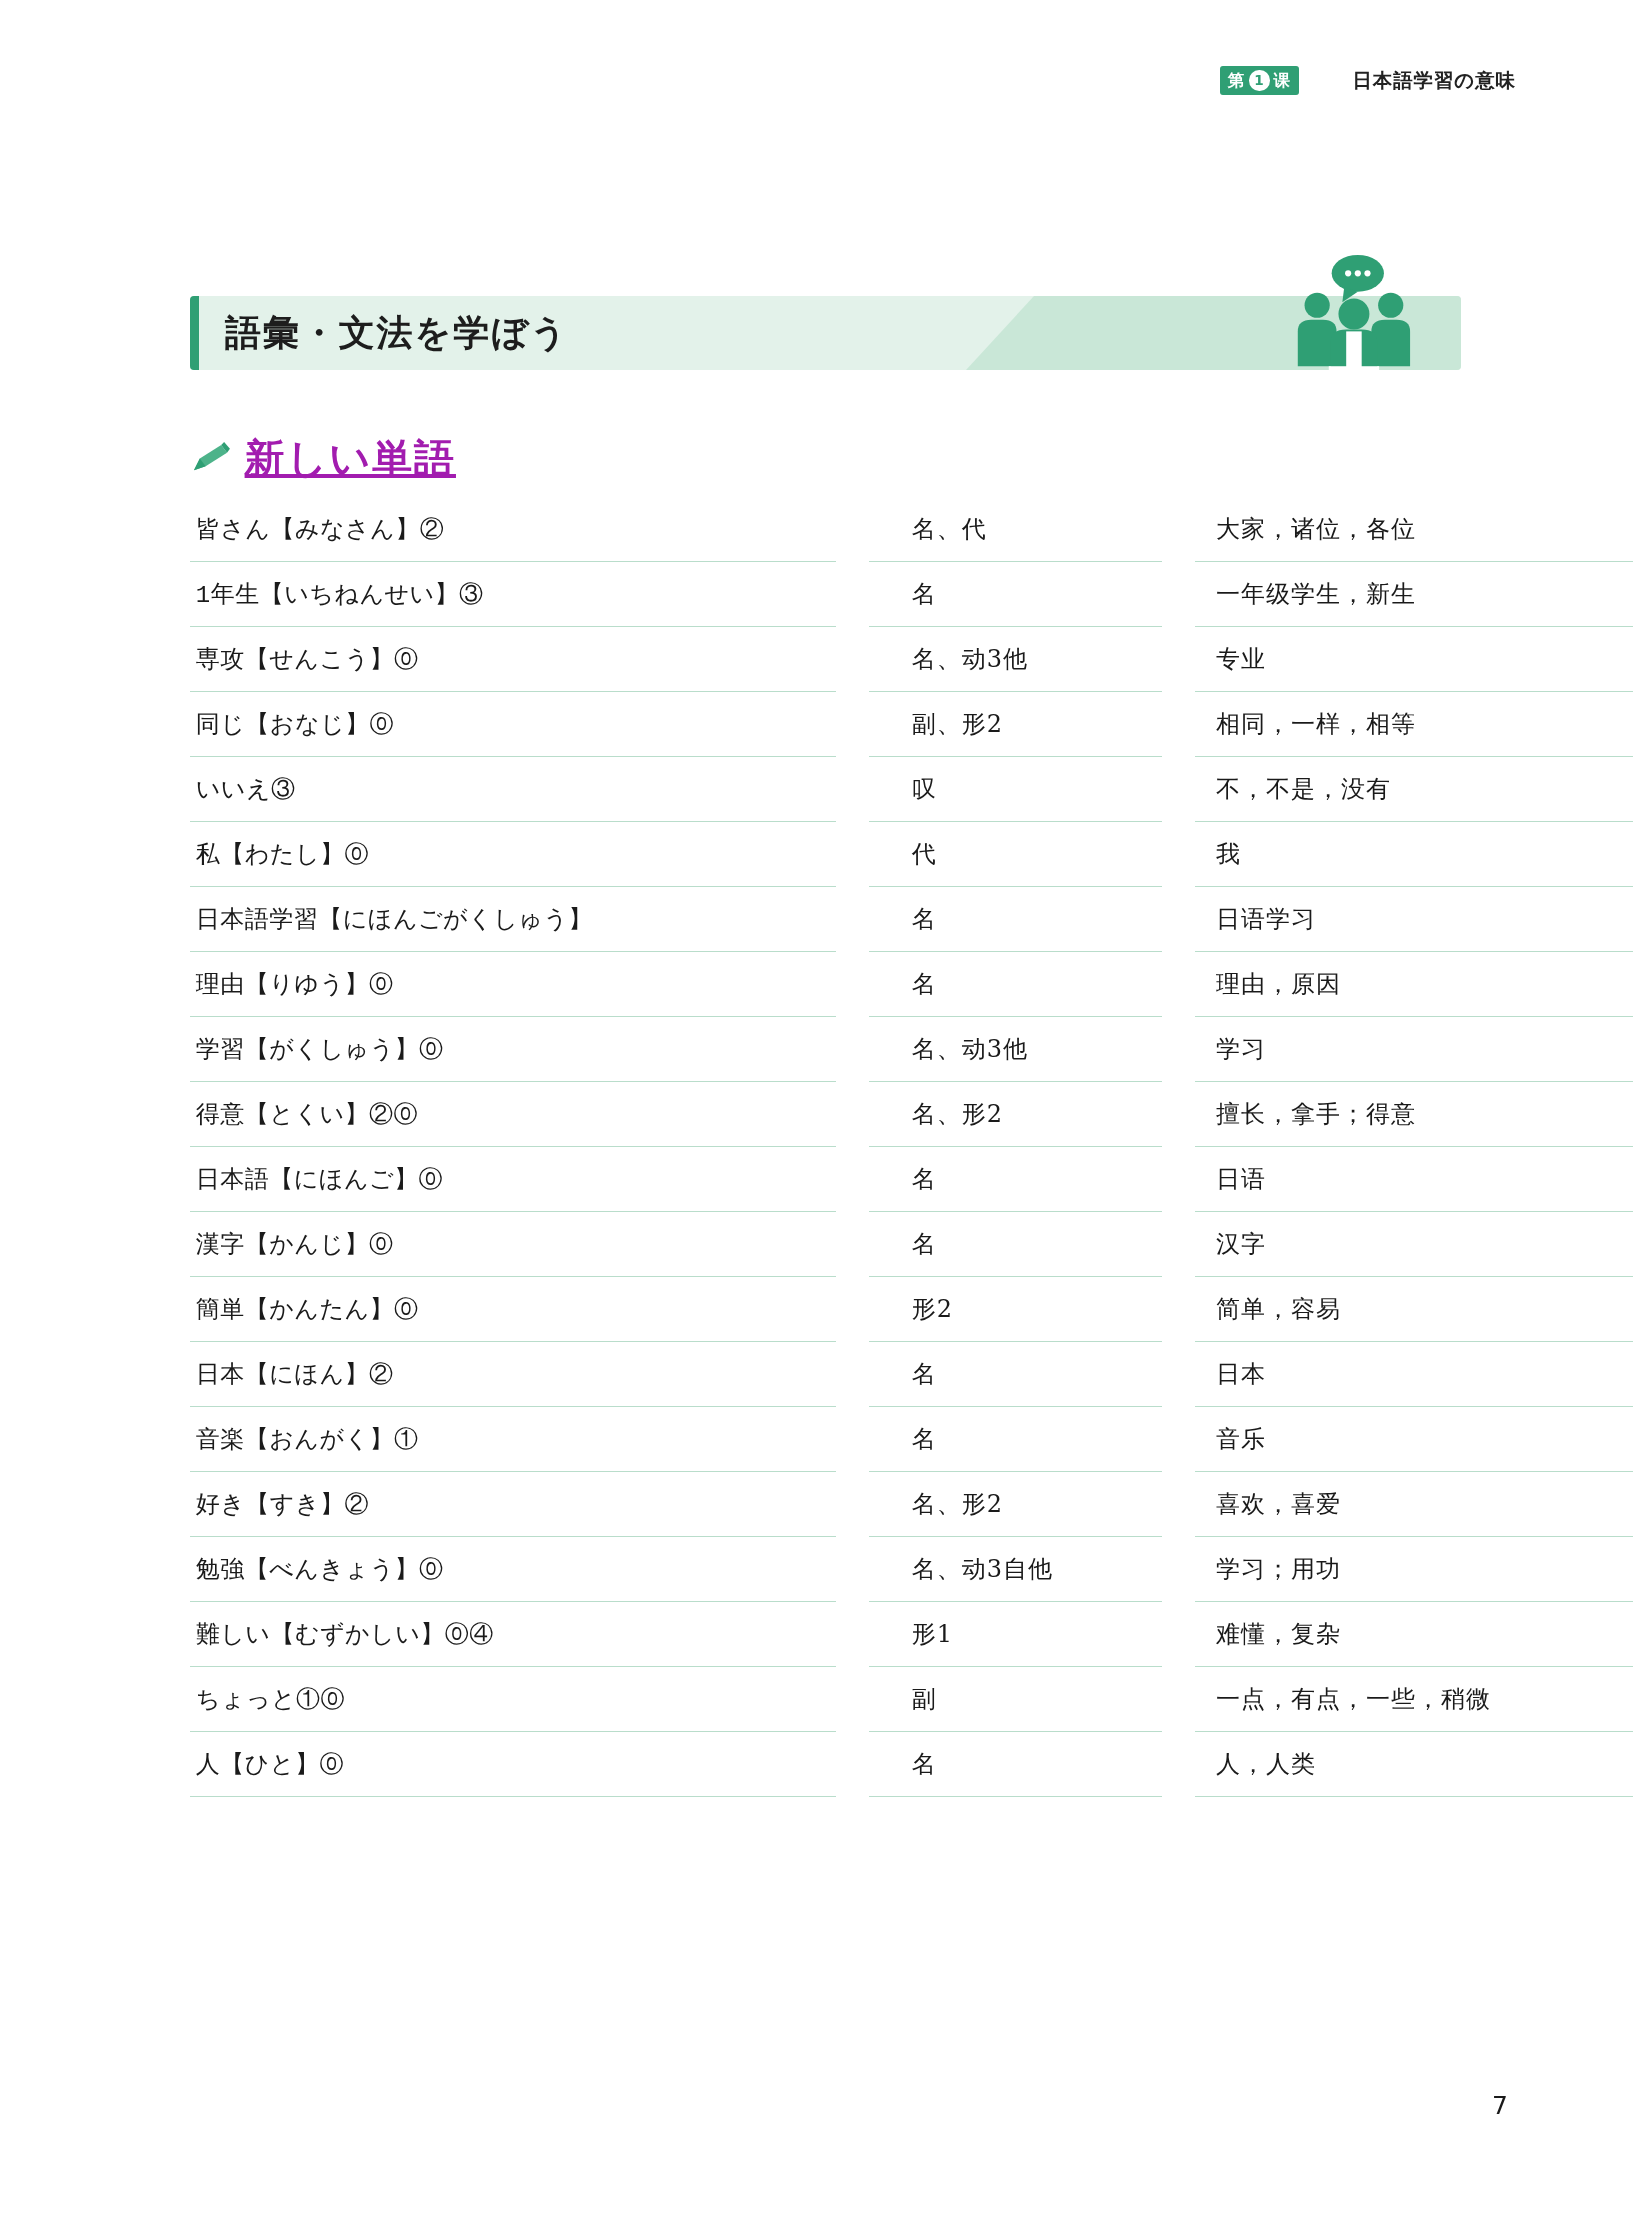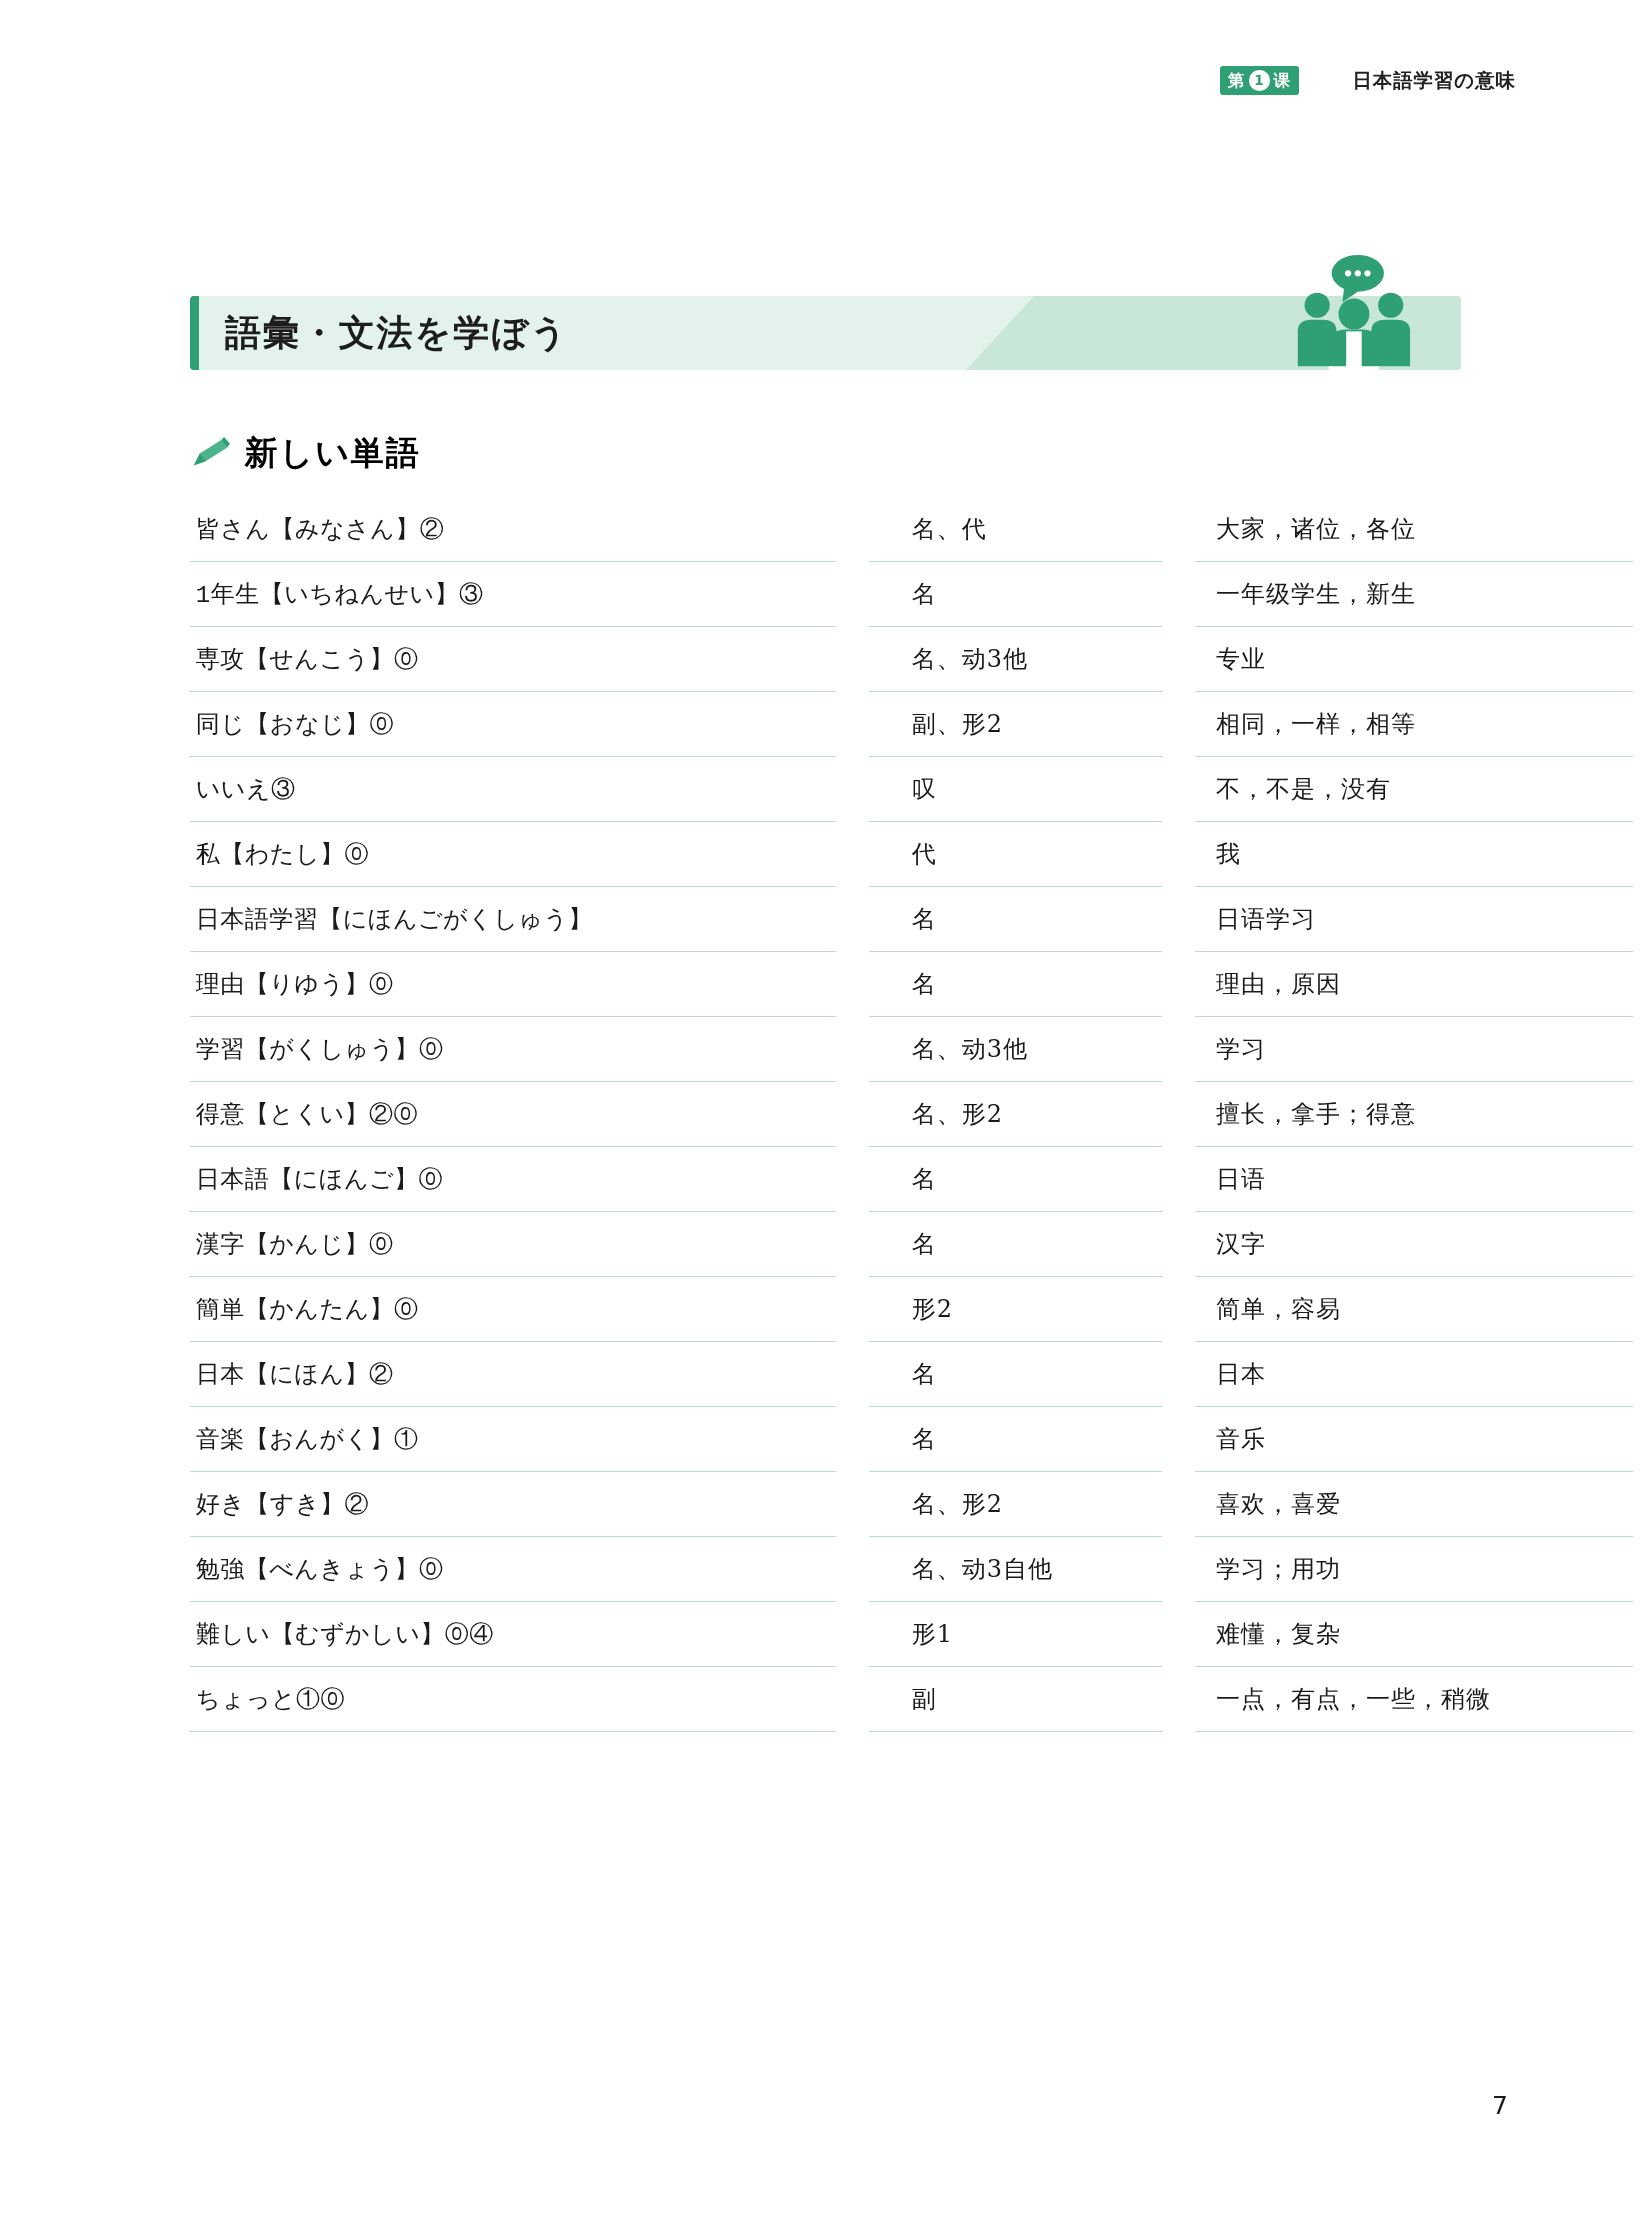--- a/index.html
+++ b/index.html
@@ -127,25 +127,26 @@
     display: flex;
     align-items: center;
     gap: 13.6px;
   }
   .subsection .pen-icon {
     width: 41px;
     height: 35px;
     flex: 0 0 auto;
   }
   .subsection .label {
-    font-size: 33px;
+    font-size: 40px;
     font-weight: bold;
-    color: #000000;
+    color: #a21caf;
     font-family: "DejaVu Sans", sans-serif;
     letter-spacing: 1.9px;
+    text-decoration: underline;
   }
 
   
   .vocab {
     position: absolute;
     top: 497px;
     left: 190px;
     width: 1308px;
     border-collapse: collapse;
     table-layout: fixed;
@@ -367,19 +368,26 @@
         <td class="spacer-col"></td>
         <td class="col-mean">难懂，复杂</td>
       </tr>
       <tr>
         <td class="col-word">ちょっと①⓪</td>
         <td class="spacer-col"></td>
         <td class="col-pos">副</td>
         <td class="spacer-col"></td>
         <td class="col-mean">一点，有点，一些，稍微</td>
       </tr>
+      <tr>
+        <td class="col-word">人【ひと】⓪</td>
+        <td class="spacer-col"></td>
+        <td class="col-pos">名</td>
+        <td class="spacer-col"></td>
+        <td class="col-mean">人，人类</td>
+      </tr>
     </tbody>
   </table>
 
   <div class="page-number">7</div>
 
 </div>
 
 
 </body></html>

